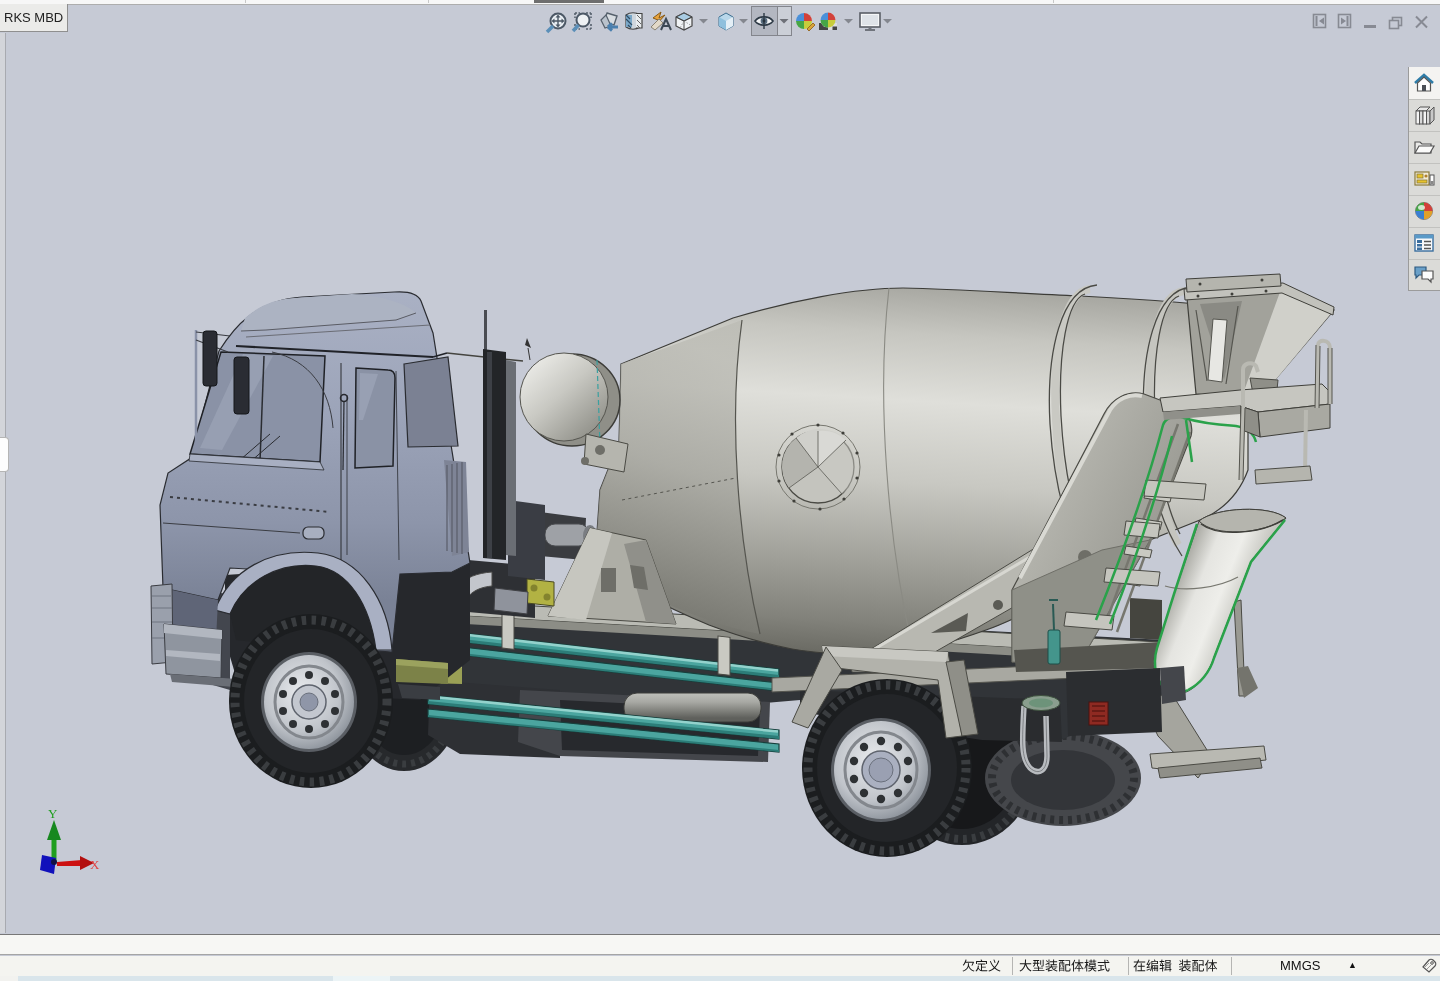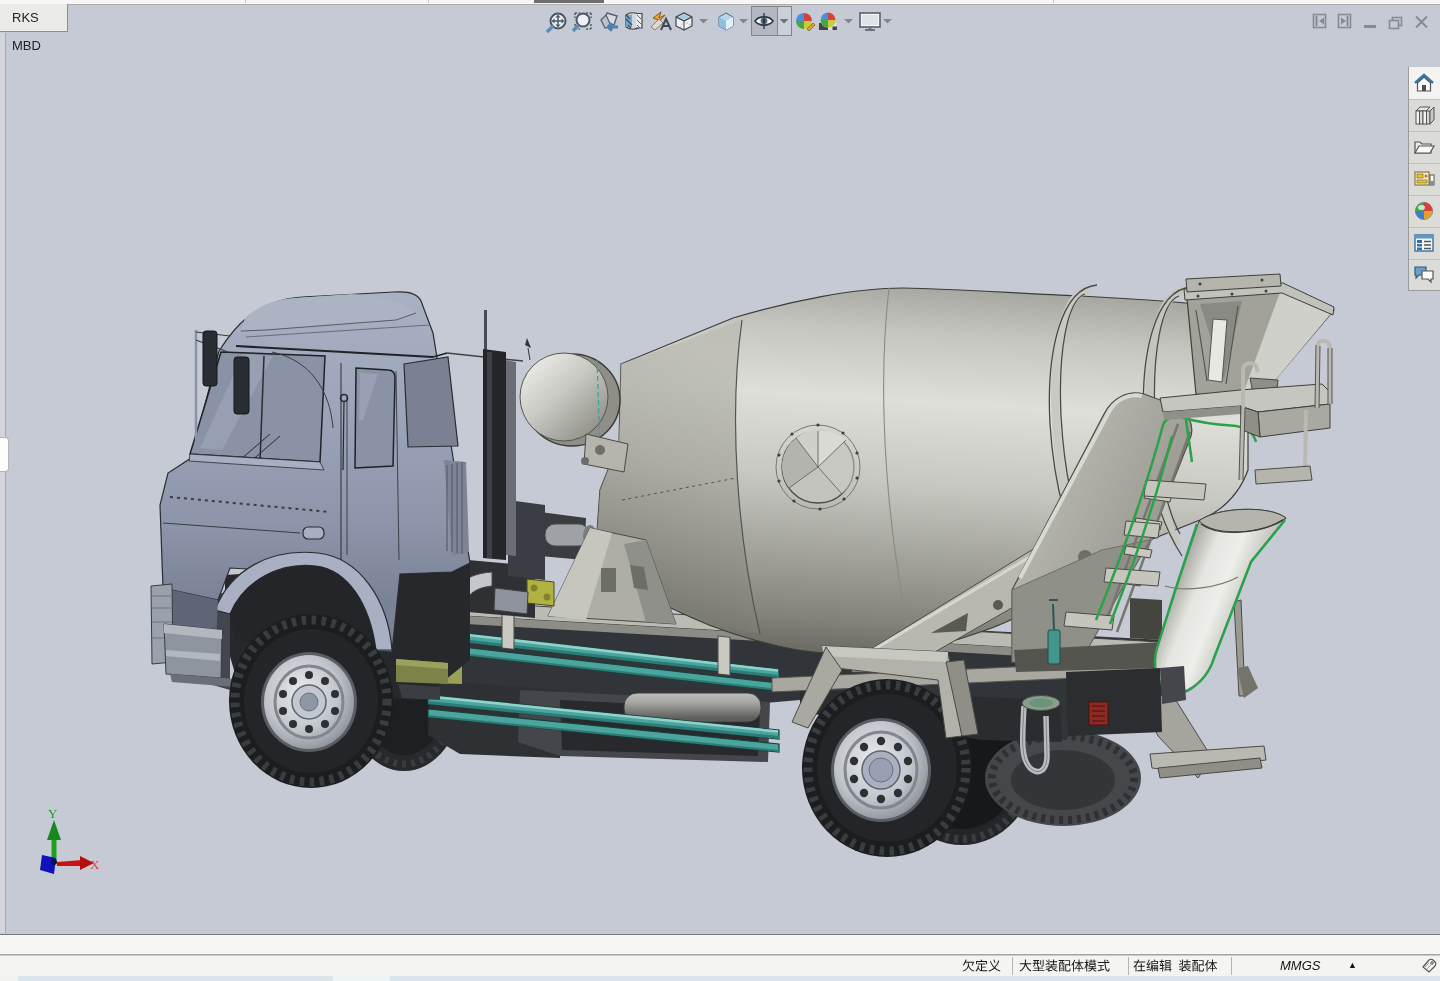--- a/index.html
+++ b/index.html
@@ -1,29 +1,29 @@
 <!DOCTYPE html>
 <html><head>
 <meta charset="utf-8">
 <style>
   html,body{margin:0;padding:0;width:1440px;height:981px;overflow:hidden;
     font-family:"Liberation Sans", sans-serif;background:#c6cad5;}
   .abs{position:absolute;}
   #menusliver{left:0;top:0;width:1440px;height:4px;background:#f7f7f7;border-bottom:1px solid #adadad;}
   #menudark{left:534px;top:0;width:70px;height:3px;background:#6e6e6e;}
   #tab{left:0;top:4px;width:68px;height:28px;background:#ebebe9;border-right:1px solid #8f8f8f;
-    border-bottom:1px solid #8f8f8f;color:#222;font-size:13px;line-height:28px;padding-left:12px;box-sizing:border-box;}
+    border-bottom:1px solid #8f8f8f;color:#222;font-size:13px;line-height:28px;padding-left:4px;box-sizing:border-box;}
   #lefthandle{left:0;top:437px;width:9px;height:35px;background:#fdfdfd;border:1px solid #b5b5b5;border-left:none;border-radius:0 4px 4px 0;box-sizing:border-box;}
   #taskpane{right:0;top:67px;width:32px;height:224px;background:#dbdbd8;border-left:1px solid #9b9b9b;border-bottom:1px solid #9b9b9b;box-sizing:border-box;}
   .tp{position:absolute;left:0;width:31px;height:32px;border-bottom:1px solid #c2c2bf;}
   .tp.hl{background:#f4f3f1;}
   #botwhite{left:0;top:934px;width:1440px;height:21px;background:#f7f7f4;border-top:1px solid #777;border-bottom:1px solid #a5a5a5;box-sizing:border-box;}
   #statusbar{left:0;top:956px;width:1440px;height:20px;background:#f4f4f0;color:#111;font-size:13px;}
   .sep{position:absolute;top:1px;width:1px;height:18px;background:#b5b5b3;}
-  .stxt{position:absolute;top:2px;white-space:nowrap;font-style:italic;}
+  .stxt{position:absolute;top:2px;white-space:nowrap;}
   #bluestrip{left:0;top:976px;width:1440px;height:5px;background:#d9e5eb;}
   #bluestrip .lite{position:absolute;left:333px;top:0;width:57px;height:5px;background:#ecf4f6;}
   #bluestrip .l0{position:absolute;left:0;top:0;width:18px;height:5px;background:#f2f2ef;}
 </style>
 </head>
 <body>
 
 <svg id="truck" class="abs" style="left:0;top:0;z-index:1" width="1440" height="981" viewBox="0 0 1440 981">
 <defs>
  <linearGradient id="gDrum" gradientUnits="userSpaceOnUse" x1="903" y1="288" x2="880" y2="660">

